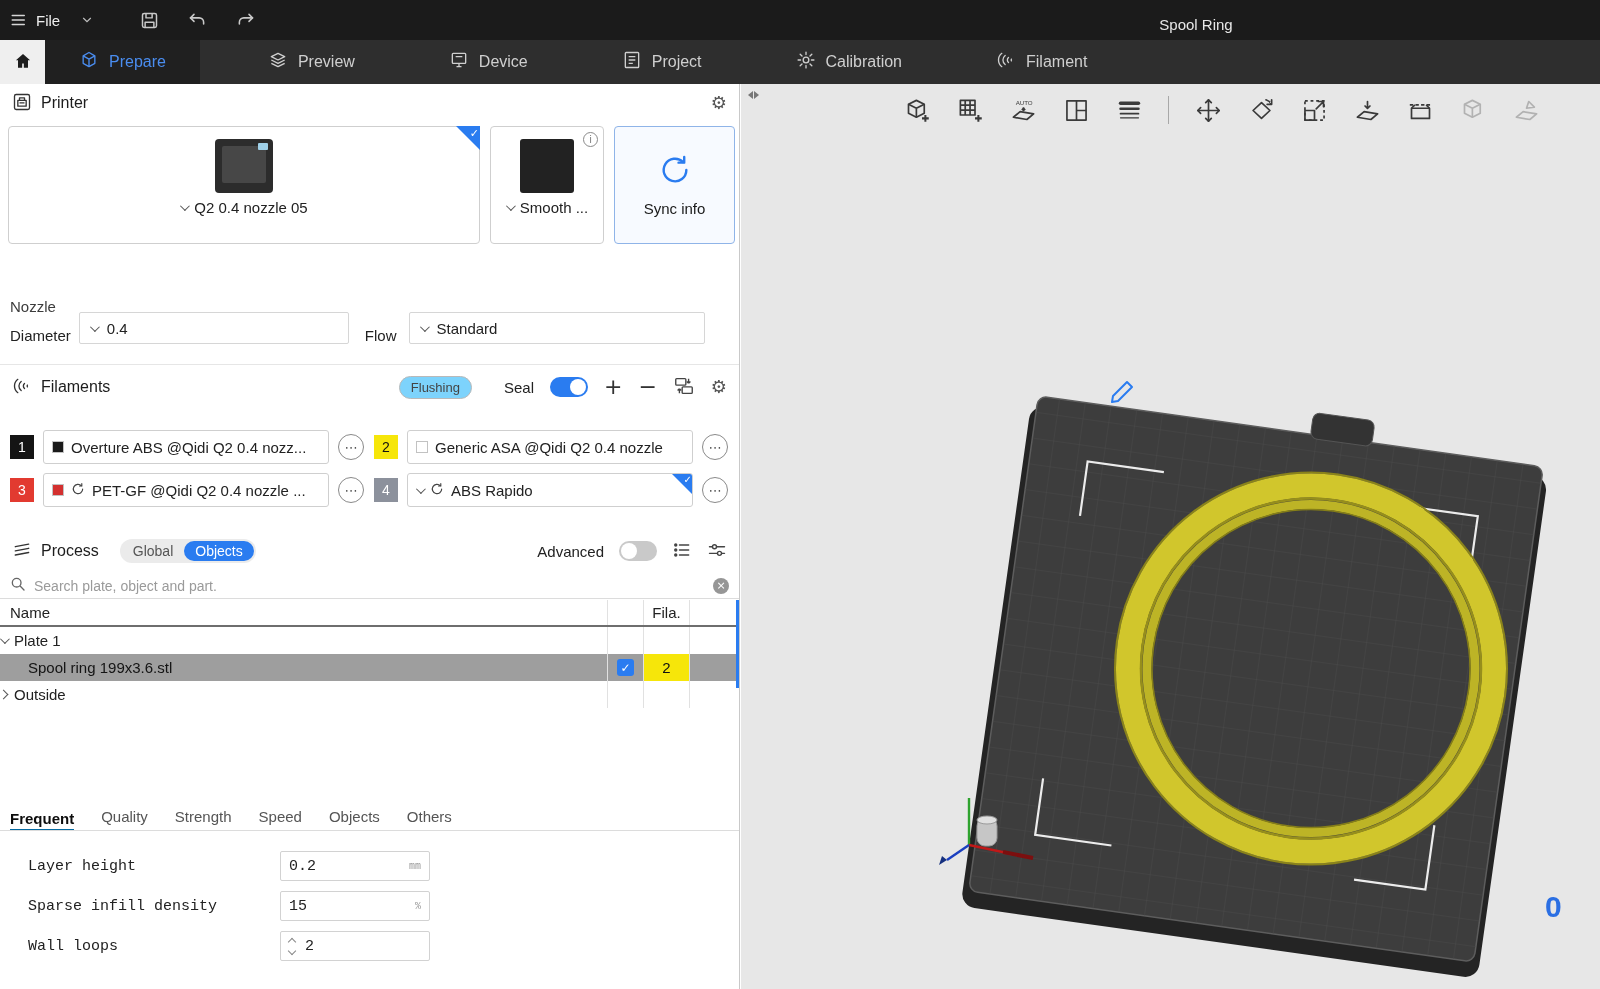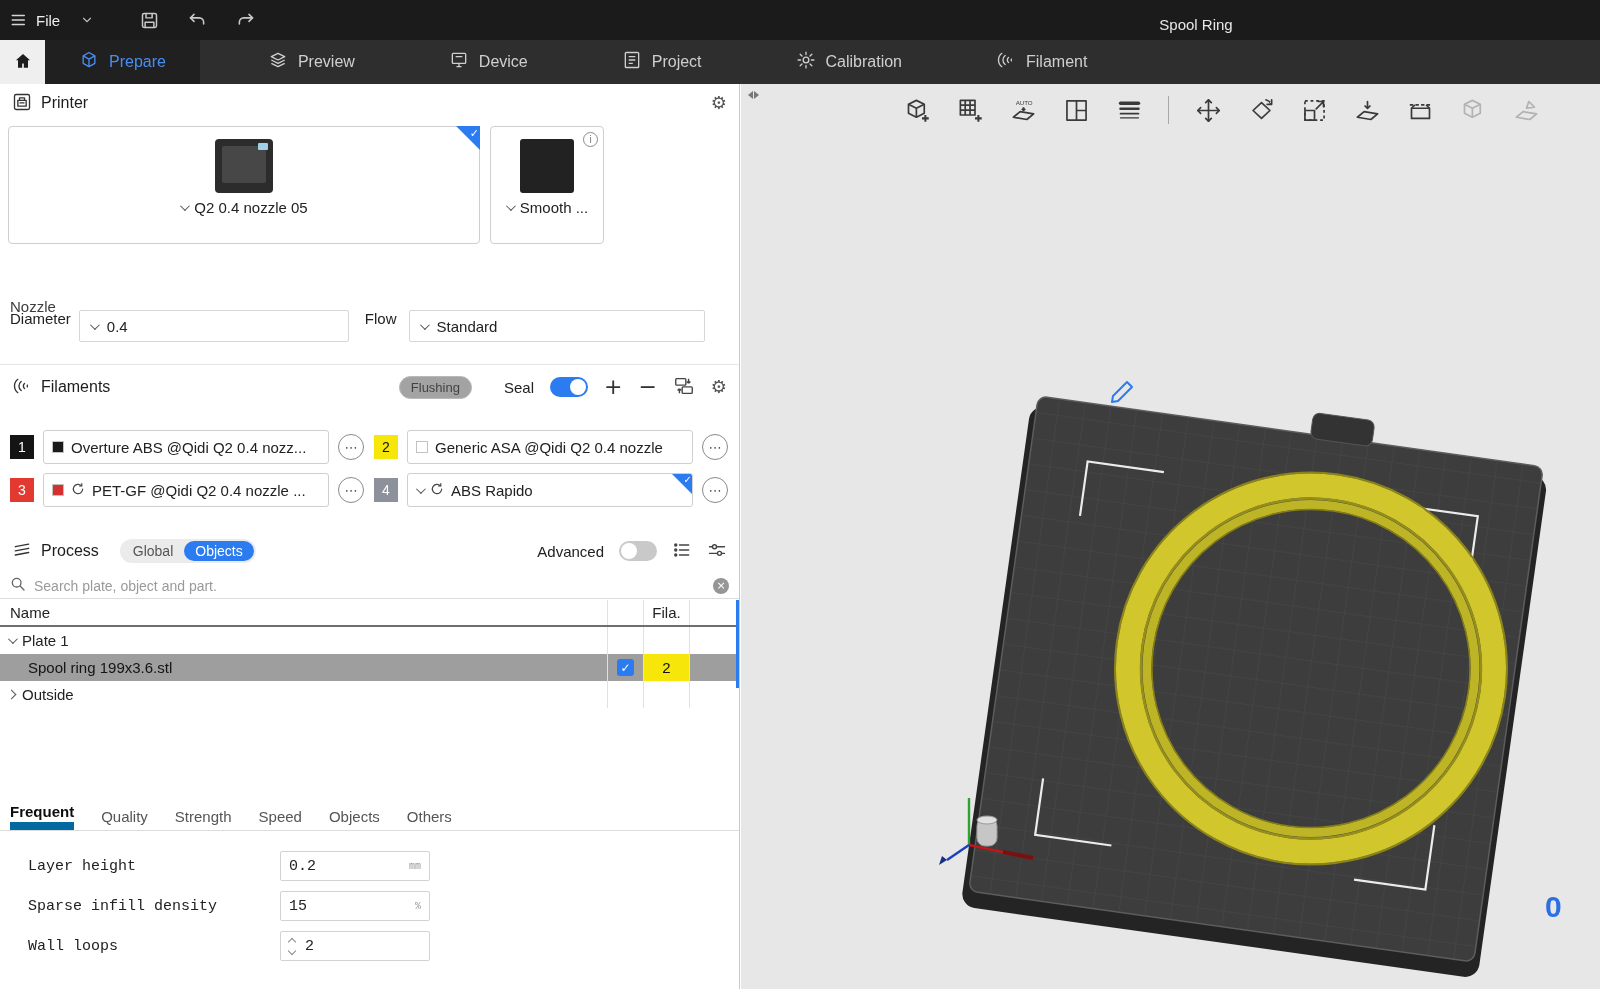--- a/index.html
+++ b/index.html
@@ -52,31 +52,31 @@
     background:#474747; border-radius:2px; }
   .printer-thumb::after { content:""; position:absolute; right:5px; top:4px; width:10px; height:7px; background:#9fd0e8; border-radius:1px; }
   .card-name { display:flex; align-items:center; justify-content:center; gap:7px; font-size:15px; color:#222;
     padding:0 6px; white-space:nowrap; overflow:hidden; }
   .plate-thumb { width:54px; height:54px; margin:12px auto 6px; background:#222; border-radius:3px; }
   .info-dot { position:absolute; top:5px; right:5px; width:15px; height:15px; border:1px solid #8a8a8a;
     border-radius:50%; color:#777; font-size:10px; display:flex; align-items:center; justify-content:center; background:#fff; }
   .sync-label { font-size:15px; color:#1a1a1a; }
 
   .nozzle-label { top:194px; padding:0 10px; font-size:15px; color:#3c3c3c;margin-top:20px; }
-  .nozzle-row { top:226px; height:34px; display:flex; align-items:flex-start; padding:0 10px; gap:8px; }
+  .nozzle-row { top:226px; height:34px; display:flex; align-items:flex-end; padding:0 10px; gap:8px; }
   .select { height:32px; border:1px solid #d6d6d6; border-radius:2px; background:#fff; display:flex;
     align-items:center; gap:10px; padding:0 10px; color:#222; }
   .sel-diameter { width:270px; }
   .sel-flow { width:296px; margin-left:4px; }
   .flow-label { margin-left:8px; }
 
   .divider1 { top:280px; height:1px; background:#e6e6e6; }
 
   .fil-header { top:286px; height:34px; }
-  .pill-btn { border:1px solid #b9b9b9; border-radius:14px; padding:3px 11px; font-size:13px; color:#444; background:#a3a3a3; }
+  .pill-btn { border:1px solid #b9b9b9; border-radius:14px; padding:3px 11px; font-size:13px; color:#444; background:#7dd3fc; }
   .seal-label { margin-left:16px; font-size:15px; }
   .switch { width:38px; height:20px; border-radius:10px; position:relative; }
   .switch.on { background:#2a7cf0; }
   .switch.on::after { content:""; position:absolute; top:2px; right:2px; width:16px; height:16px; border-radius:50%; background:#fff; }
   .switch.off { background:#c9c9c9; }
   .switch.off::after { content:""; position:absolute; top:2px; left:2px; width:16px; height:16px; border-radius:50%; background:#fff; }
   .pm { font-size:22px; color:#333; line-height:1; font-family:"DejaVu Sans",sans-serif; }
   .fil-hdr-gap { display:flex; align-items:center; gap:16px; }
 
   .fil-grid { top:346px; display:grid; grid-template-columns:24px 1fr 27px 24px 1fr 27px;
@@ -101,42 +101,42 @@
   .search-row { top:489px; height:26px; display:flex; align-items:center; gap:8px; padding:0 10px;
     border-bottom:1px solid #dcdcdc; }
   .search-input { flex:1; border:none; outline:none; font-size:14px; color:#333; background:transparent;
     font-family:inherit; }
   .search-input::placeholder { color:#9a9a9a; }
   .clear-btn { width:16px; height:16px; border-radius:50%; background:#969696; color:#fff; font-size:11px;
     display:flex; align-items:center; justify-content:center; font-family:"DejaVu Sans",sans-serif; }
 
   .obj-table { top:516px; }
   .trow { height:27px; display:flex; align-items:stretch; }
-  .trow .cell-name { flex:1; display:flex; align-items:center; gap:7px; padding-left:8px; overflow:hidden; white-space:nowrap; }
+  .trow .cell-name { flex:1; display:flex; align-items:center; gap:7px; overflow:hidden; white-space:nowrap; }
   .col-check { width:36px; border-left:1px solid #e1e1e1; display:flex; align-items:center; justify-content:center; }
   .col-fila { width:46px; border-left:1px solid #e1e1e1; display:flex; align-items:center; justify-content:center; }
   .col-end { width:50px; border-left:1px solid #e1e1e1; }
   .thead { border-bottom:2px solid #6e6e6e; font-size:15px; color:#222; }
   .thead .cell-name { padding-left:10px; }
   .row-sel { background:#9e9e9e; }
   .row-sel .cell-name { padding-left:28px; color:#141414; }
   .cbx { width:17px; height:17px; background:#2a7cf0; border-radius:3px; color:#fff; font-size:12px;
     display:flex; align-items:center; justify-content:center; font-family:"DejaVu Sans",sans-serif; }
   .fila-badge { width:100%; height:100%; display:flex; align-items:center; justify-content:center; color:#111; }
   .scroll-strip { position:absolute; right:0px; top:516px; width:3px; height:88px; background:#2a7cf0; }
 
   .chev-d { width:7px; height:7px; border-right:1.6px solid #555; border-bottom:1.6px solid #555;
     transform:rotate(45deg) translateY(-2px); flex:0 0 auto; }
   .chev-r { width:7px; height:7px; border-right:1.6px solid #555; border-bottom:1.6px solid #555;
     transform:rotate(-45deg); flex:0 0 auto; }
 
   .ptabs { top:720px; height:27px; display:flex; align-items:flex-end; gap:27px; padding:0 10px;
     border-bottom:1px solid #dcdcdc; }
   .ptab { font-size:15px; color:#555; padding-bottom:5px; }
-  .ptab.active { color:#0d0d0d; font-weight:bold; border-bottom:8px solid #0369a1; padding-bottom:2px; }
+  .ptab.active { color:#0d0d0d; font-weight:bold; border-bottom:1px solid #0369a1; padding-bottom:2px; }
 
   .params { top:762px;font-family:Liberation Mono, monospace; }
   .param-row { height:40px; display:flex; align-items:center; }
   .param-label { width:280px; padding-left:28px; font-size:15px; color:#222; }
   .param-box { width:150px; height:30px; border:1px solid #d2d2d2; border-radius:2px; display:flex;
     align-items:center; padding:0 8px; gap:4px; background:#fff; }
   .param-val { flex:1; font-size:15px; color:#222; }
   .param-unit { font-size:10px; color:#9a9a9a; }
   .stepper { display:flex; flex-direction:column; gap:3px; width:12px; }
   .st-up { width:6px; height:6px; border-left:1.4px solid #888; border-top:1.4px solid #888; transform:rotate(45deg); }
@@ -293,20 +293,29 @@
           <span>Q2 0.4 nozzle 05</span>
         </div>
       </div>
       <div class="card plate-card">
         <div class="info-dot">i</div>
         <div class="plate-thumb"></div>
         <div class="card-name">
           <span class="chev-d"></span>
           <span>Smooth ...</span>
         </div>
+      </div>
+      <div class="card sync-card">
+        <span>
+          <svg width="34" height="34" viewBox="0 0 24 24" fill="none" stroke="#2a7cf0" stroke-width="1.7" stroke-linecap="round" stroke-linejoin="round">
+              <path d="M20 12a8 8 0 1 1-2.3-5.6"></path>
+              <path d="M18.5 2.8v4h-4"></path>
+            </svg>
+        </span>
+        <span class="sync-label">Sync info</span>
       </div>
     </div>
 
     <div class="lp-sec nozzle-label">Nozzle</div>
 
     <div class="lp-sec nozzle-row">
       <span>Diameter</span>
       <div class="select sel-diameter">
         <span class="chev-d"></span>
         <span>0.4</span>

